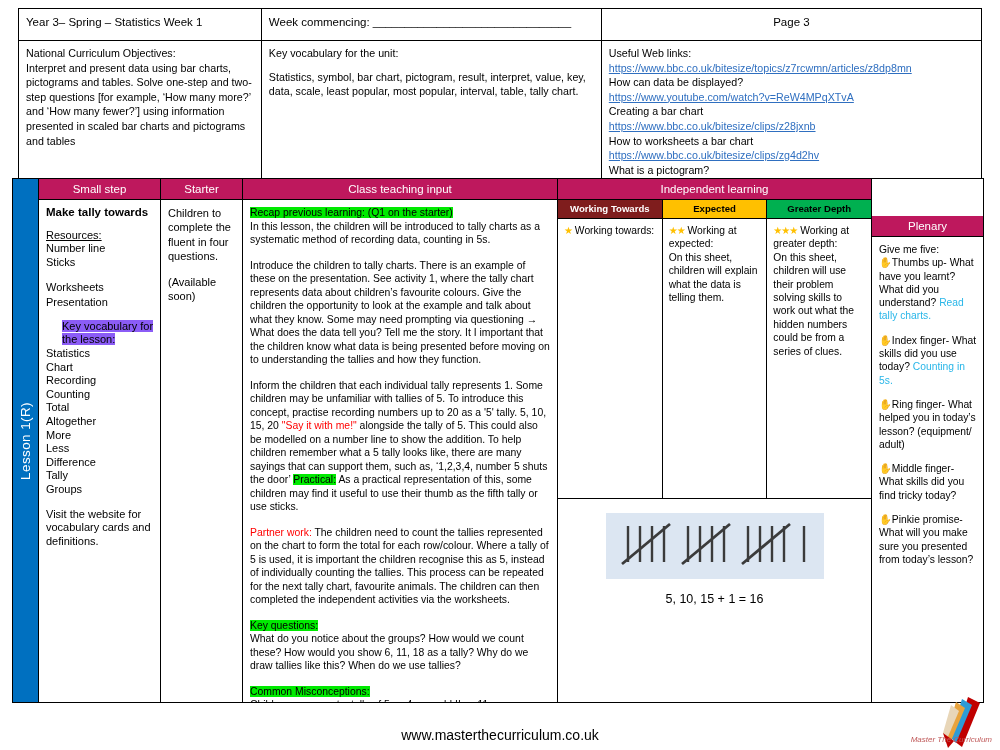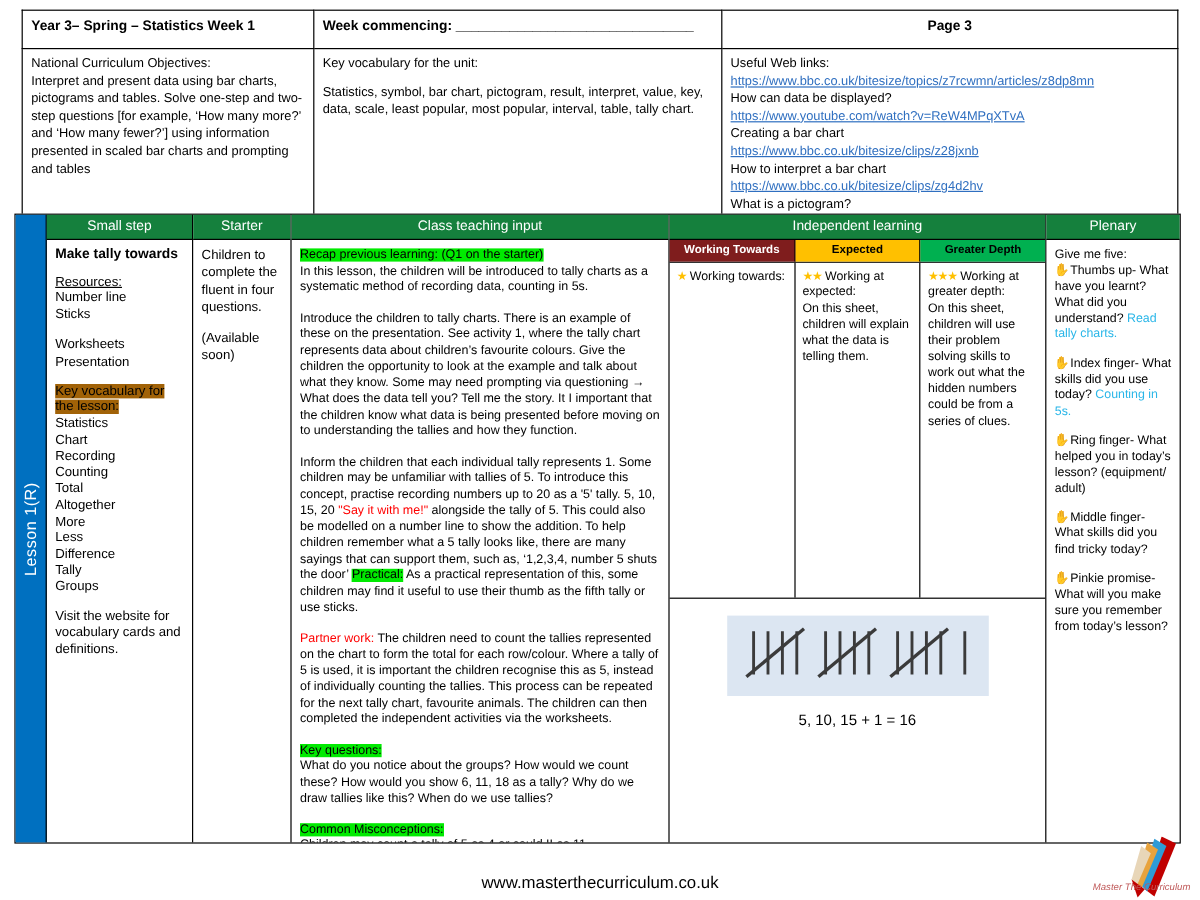--- a/index.html
+++ b/index.html
@@ -12,21 +12,21 @@
   }
   .page { position: relative; width: 1000px; height: 750px; background: #fff; }
 
   
   .top-table {
     position: absolute; left: 18px; top: 8px;
     width: 964px; border-collapse: collapse;
     border: 1px solid #000;
   }
   .top-table td { border: 1px solid #000; vertical-align: top; padding: 5px 7px; }
-  .hdr-row td { height: 32px; padding-top: 7px; font-weight: bold; }
+  .hdr-row td { height: 32px; padding-top: 7px; }
   .hdr-cell-1 { width: 243px; }
   .hdr-cell-2 { width: 340px; }
   .hdr-cell-3 { width: 381px; text-align: left; }
   .hdr-text { font-size: 11.5px; color: #000; white-space: nowrap; }
   .hdr-page { font-size: 11.5px; color: #000; text-align: center; }
   .info-row td { height: 118px; }
   .info-text { font-size: 10.7px; line-height: 14.6px; color: #000; }
   .info-text .gap { display: block; height: 9px; }
   .weblink {
     color: #2f6fc0; text-decoration: underline; font-size: 10.7px;
@@ -51,34 +51,34 @@
     writing-mode: vertical-rl; transform: rotate(180deg);
     font-size: 13.5px; letter-spacing: .4px; white-space: nowrap;
   }
 
   .col { display: flex; flex-direction: column; border-right: 1px solid #000; }
   .col:last-child { border-right: none; }
   .col-small { width: 122px; }
   .col-starter { width: 82px; }
   .col-teaching { width: 315px; }
   .col-indep { width: 314px; }
-  .col-plenary { width: 111px; }
+  .col-plenary { width: 111px; margin-top: 37px; }
 
   .chead {
-    background: #15803d; color: #fff; font-size: 11.5px;
+    background: #be185d; color: #fff; font-size: 11.5px;
     text-align: center; padding: 3px 2px 4px; height: 21px;
     border-bottom: 1px solid #000; line-height: 14px;
   }
   .cbody { flex: 1; padding: 6px 6px 4px 7px; overflow: hidden; }
 
   .small-title { font-size: 11.5px; font-weight: bold; color: #000; margin-bottom: 11px; }
   .res-head { font-size: 11px; text-decoration: underline; color: #000; }
   .res-item { font-size: 11px; color: #000; line-height: 14.2px; }
   .spacer { height: 11px; }
-  .hl-green { background: #a16207; color: #000; }
+  .hl-green { background: #8b5cf6; color: #000; margin-left: 16px; }
   .hl-inline { background: #00ea00; }
   .vocab-item { font-size: 11px; color: #000; line-height: 13.6px; }
   .visit { font-size: 11px; color: #000; line-height: 13.8px; }
 
   .starter-text { font-size: 11px; color: #000; line-height: 14.4px; }
 
   .teach { font-size: 10.4px; color: #000; line-height: 13.5px; }
   .teach p { margin: 0 0 12px 0; }
   .teach p:last-child { margin-bottom: 0; }
   .red { color: #ff0000; }
@@ -134,39 +134,39 @@
       </td>
       <td class="hdr-cell-3">
         <div class="hdr-page">Page 3</div>
       </td>
     </tr>
     <tr class="info-row">
       <td>
         <div class="info-text">
           <span>National Curriculum Objectives:</span><br>
           <span>Interpret and present data using bar charts, pictograms and tables.</span>
-          <span>Solve one-step and two-step questions [for example, ‘How many more?’ and ‘How many fewer?’] using information presented in scaled bar charts and prompting and tables</span>
+          <span>Solve one-step and two-step questions [for example, ‘How many more?’ and ‘How many fewer?’] using information presented in scaled bar charts and pictograms and tables</span>
         </div>
       </td>
       <td>
         <div class="info-text">
           <span>Key vocabulary for the unit:</span>
           <span class="gap"></span>
           <span>Statistics, symbol, bar chart, pictogram, result, interpret, value, key, data, scale, least popular, most popular, interval, table, tally chart.</span>
         </div>
       </td>
       <td>
         <div class="info-text">
           <span class="weblabel">Useful Web links:</span>
           <a class="weblink" href="#">https://www.bbc.co.uk/bitesize/topics/z7rcwmn/articles/z8dp8mn</a>
           <span class="weblabel">How can data be displayed?</span>
           <a class="weblink" href="#">https://www.youtube.com/watch?v=ReW4MPqXTvA</a>
           <span class="weblabel">Creating a bar chart</span>
           <a class="weblink" href="#">https://www.bbc.co.uk/bitesize/clips/z28jxnb</a>
-          <span class="weblabel">How to interpret a bar chart</span>
+          <span class="weblabel">How to worksheets a bar chart</span>
           <a class="weblink" href="#">https://www.bbc.co.uk/bitesize/clips/zg4d2hv</a>
           <span class="weblabel">What is a pictogram?</span>
         </div>
       </td>
     </tr>
   </tbody>
     </table>
 
   <div class="main">
 
@@ -310,21 +310,21 @@
         <p>
           <span class="hand">✋</span><span>Ring finger-</span>
           <span>What helped you in today’s lesson? (equipment/ adult)</span>
         </p>
         <p>
           <span class="hand">✋</span><span>Middle finger-</span>
           <span>What skills did you find tricky today?</span>
         </p>
         <p>
           <span class="hand">✋</span><span>Pinkie promise-</span>
-          <span>What will you make sure you remember from today’s lesson?</span>
+          <span>What will you make sure you presented from today’s lesson?</span>
         </p>
       </div>
     </div>
 
   </div>
 
   <div class="footer-url">www.masterthecurriculum.co.uk</div>
 
   <svg class="logo" viewBox="0 0 62 52">
     <g transform="translate(12,0)">

